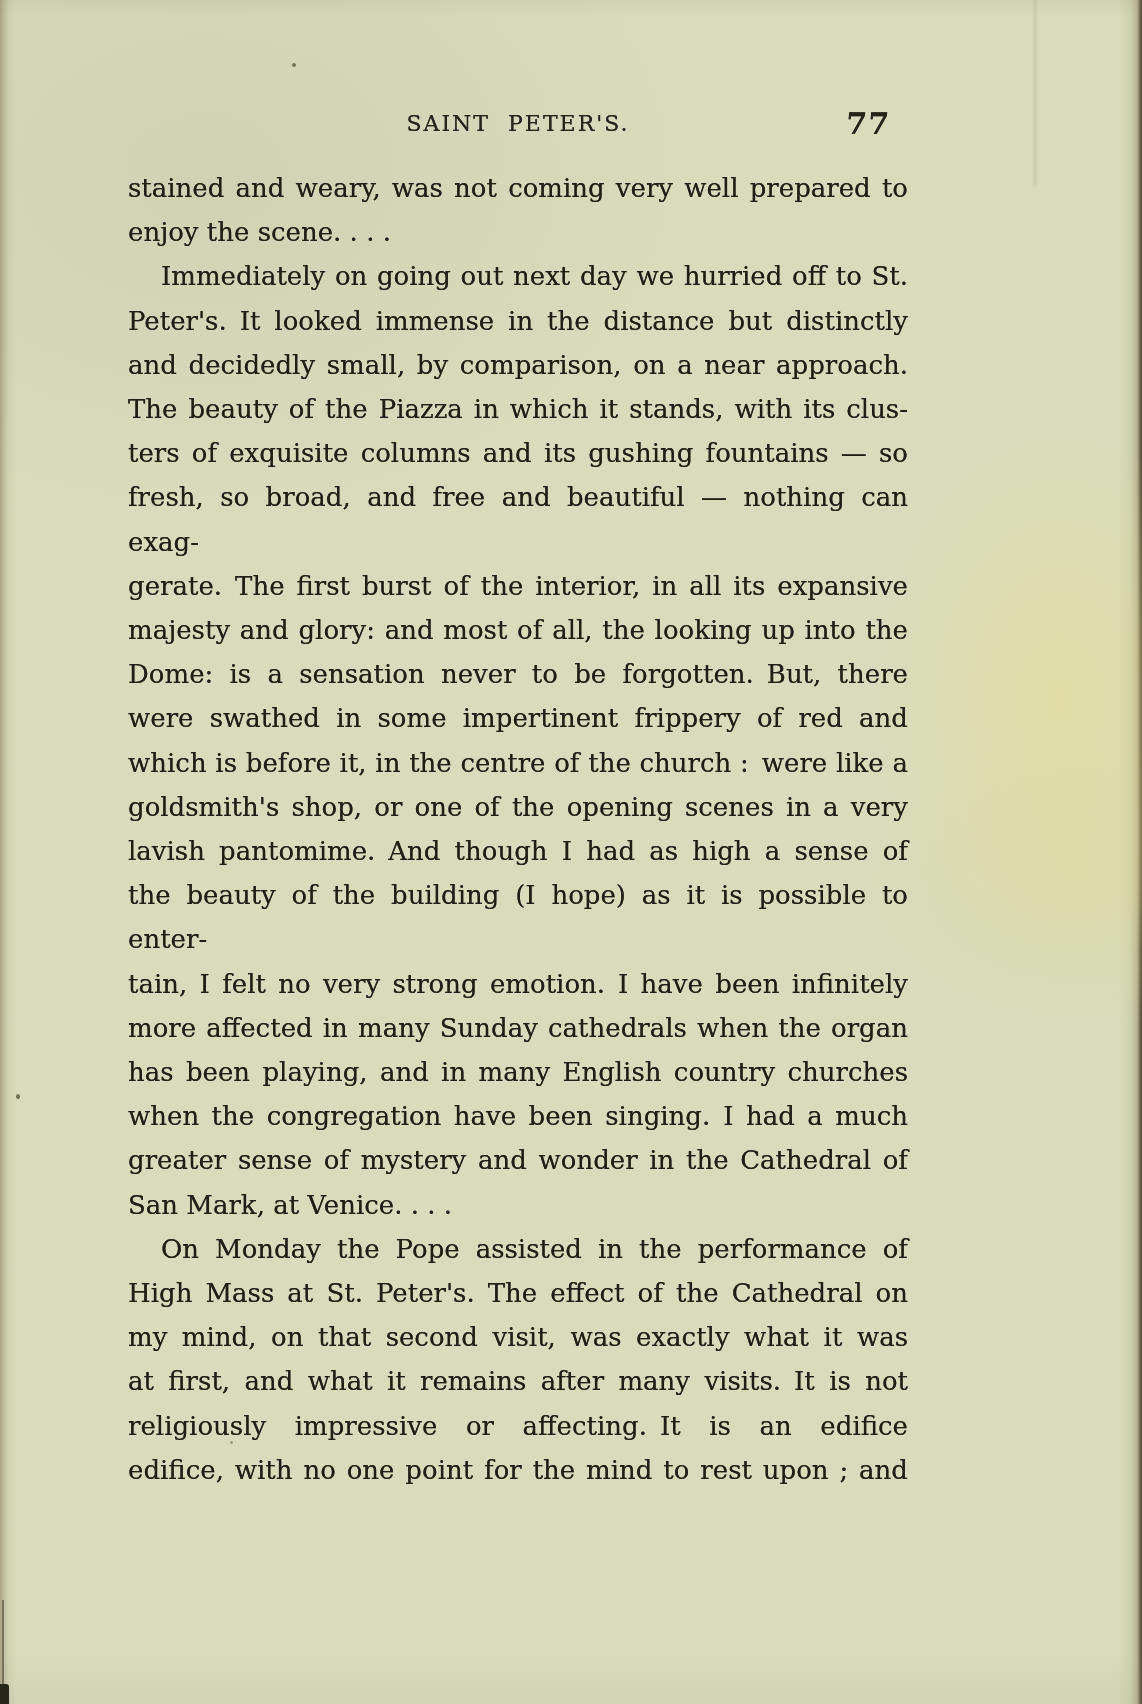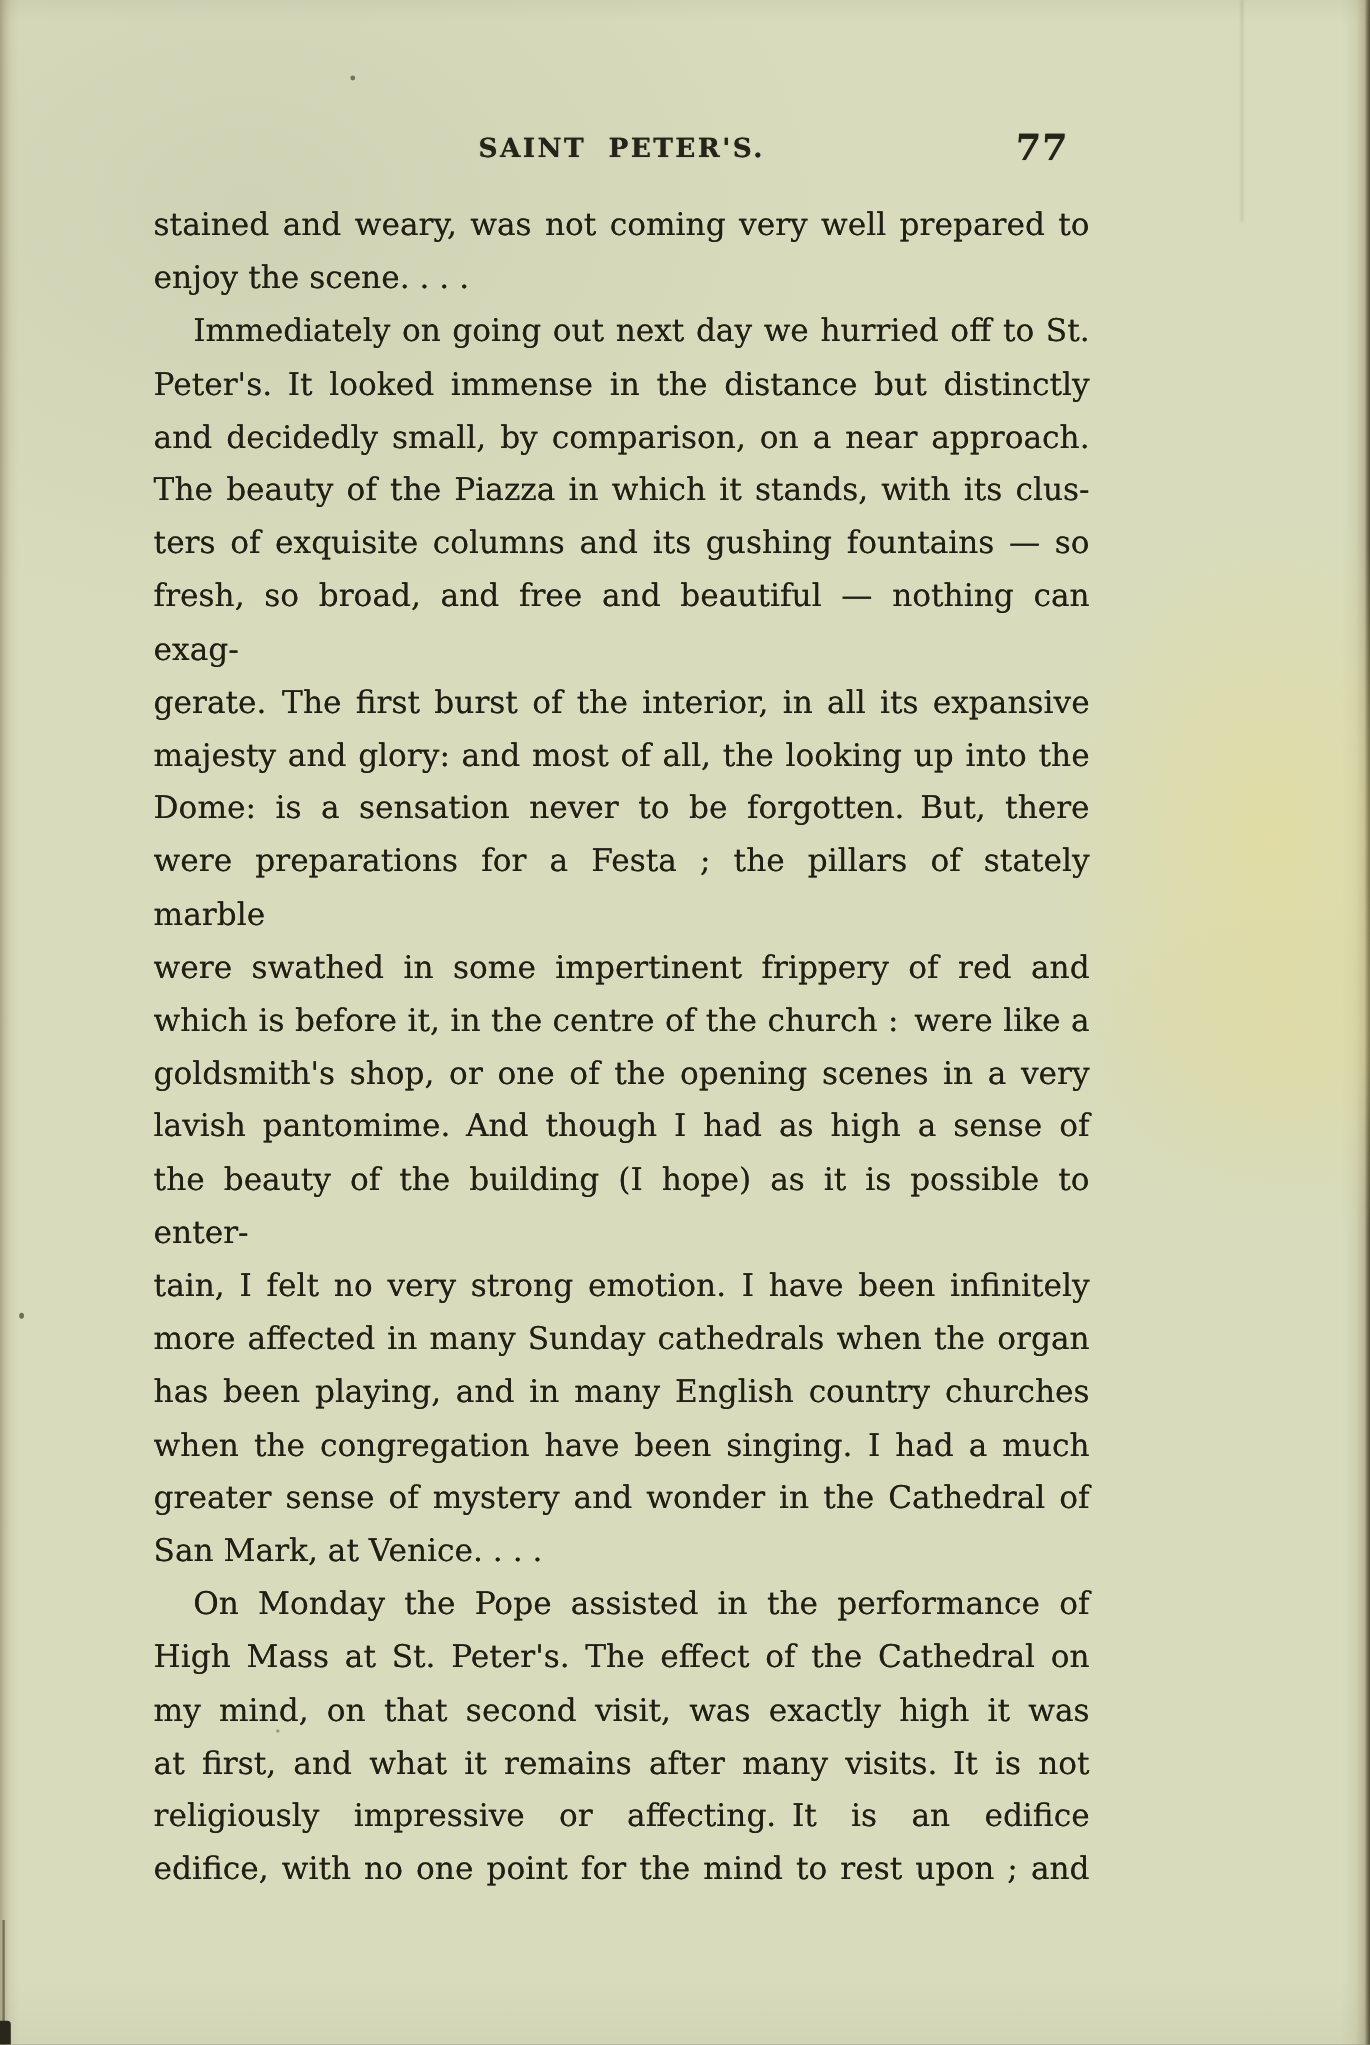--- a/index.html
+++ b/index.html
@@ -28,21 +28,21 @@
     left: 1034px; top: 0;
     width: 2px; height: 185px;
     background: rgba(118,116,92,0.22);
     filter: blur(1px);
   }
   .running-header {
     position: absolute;
     left: 128px; top: 111px;
     width: 780px;
     text-align: center;
-    font-weight: bold;
+    font-weight: normal;
     font-size: 22px;
     letter-spacing: 2px;
     word-spacing: 9px;
     color: #26241a;
     text-shadow: 0 0 0.6px rgba(32,30,20,0.8);
   }
   .page-number {
     position: absolute;
     right: 252px; top: 106px;
     font-weight: bold;
@@ -109,35 +109,34 @@
       <div class="line left">enjoy the scene. . . .</div>
       <div class="line indent">Immediately on going out next day we hurried off to St.</div>
       <div class="line">Peter's. It looked immense in the distance but distinctly</div>
       <div class="line">and decidedly small, by comparison, on a near approach.</div>
       <div class="line">The beauty of the Piazza in which it stands, with its clus-</div>
       <div class="line">ters of exquisite columns and its gushing fountains — so</div>
       <div class="line">fresh, so broad, and free and beautiful — nothing can exag-</div>
       <div class="line">gerate. The first burst of the interior, in all its expansive</div>
       <div class="line">majesty and glory: and most of all, the looking up into the</div>
       <div class="line">Dome: is a sensation never to be forgotten. But, there</div>
-      <div class="line">were preparations for a Festa ; the pillars of stately marble</div>
       <div class="line">were swathed in some impertinent frippery of red and</div>
       <div class="line">which is before it, in the centre of the church : were like a</div>
       <div class="line">goldsmith's shop, or one of the opening scenes in a very</div>
       <div class="line">lavish pantomime. And though I had as high a sense of</div>
       <div class="line">the beauty of the building (I hope) as it is possible to enter-</div>
       <div class="line">tain, I felt no very strong emotion. I have been infinitely</div>
       <div class="line">more affected in many Sunday cathedrals when the organ</div>
       <div class="line">has been playing, and in many English country churches</div>
       <div class="line">when the congregation have been singing. I had a much</div>
       <div class="line">greater sense of mystery and wonder in the Cathedral of</div>
       <div class="line left">San Mark, at Venice. . . .</div>
       <div class="line indent">On Monday the Pope assisted in the performance of</div>
       <div class="line">High Mass at St. Peter's. The effect of the Cathedral on</div>
-      <div class="line">my mind, on that second visit, was exactly high it was</div>
+      <div class="line">my mind, on that second visit, was exactly what it was</div>
       <div class="line">at first, and what it remains after many visits. It is not</div>
       <div class="line">religiously impressive or affecting. It is an edifice</div>
       <div class="line">edifice, with no one point for the mind to rest upon ; and</div>
     </div>
 
   <div class="speck speck-1"></div>
   <div class="speck speck-2"></div>
   <div class="speck speck-3"></div>
   <div class="edge-line-left"></div>
   <div class="corner-mark"></div>

